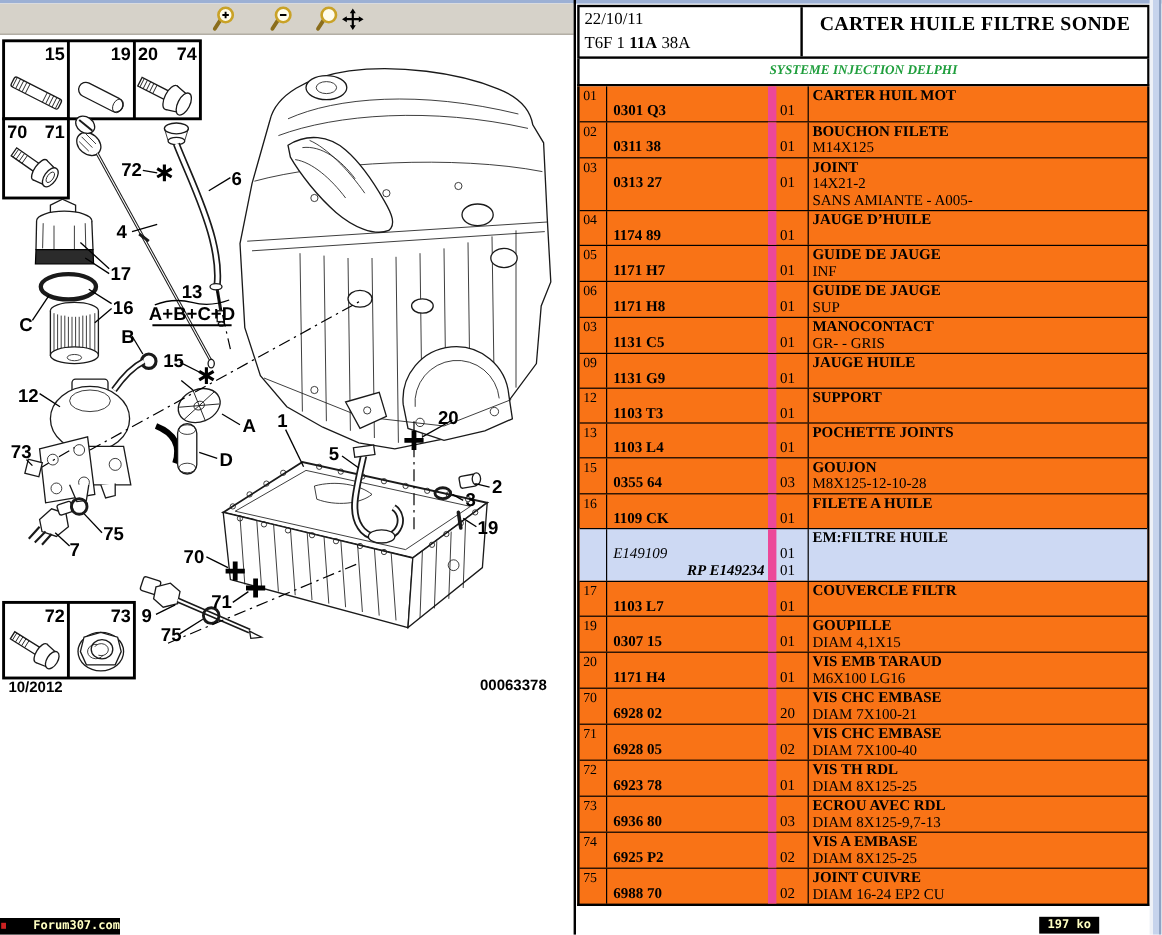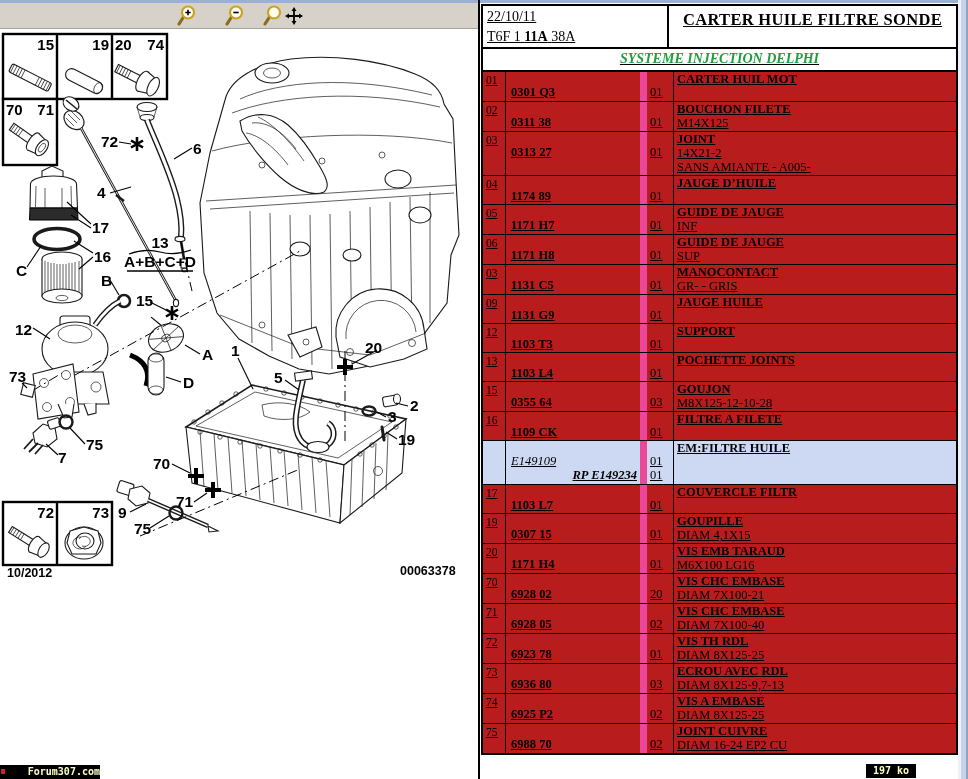--- a/index.html
+++ b/index.html
@@ -12,27 +12,27 @@
   .left-pane { position:absolute; left:0; top:3px; width:478px; height:776px; background:#fff; }
   .toolbar { position:absolute; left:0; top:0; width:478px; height:26px; background:#d6d2c9;
              border-bottom:1px solid #a8a49a; display:flex; align-items:center; }
   .tool-btn { width:34px; height:24px; display:flex; align-items:center; justify-content:center; cursor:pointer; }
   .tb-spacer { width:170px; }
   svg.diagram { position:absolute; left:0; top:27px; }
   .pane-divider { position:absolute; left:478px; top:0; width:2px; height:779px; background:#000; }
 
   
   .right-pane { position:absolute; left:481px; top:4px; width:477px;
-                font-family:"Liberation Serif","DejaVu Serif",serif;text-decoration:underline; }
+                font-family:"Liberation Serif","DejaVu Serif",serif; }
   .hdr { display:flex; border:2px solid #000; height:45px; background:#fff; }
   .hdr-left { width:186px; border-right:2px solid #000; padding:1px 4px; font-size:14px; line-height:20px; }
   .hdr-title { flex:1; text-align:center; font-weight:bold; font-size:16.5px; padding-top:4px; letter-spacing:.3px; }
   .hdr-band { border:2px solid #000; border-top:none; height:23px; line-height:20px; text-align:center;
-              font-style:italic; font-size:14px; color:#1f9e3c; font-weight:bold; }
-  .tbl { border:2px solid #000; border-top:none; background:#b91c1c; }
+              font-style:italic; font-size:11px; color:#1f9e3c; font-weight:bold; }
+  .tbl { border:2px solid #000; border-top:none; background:#f97316; }
   .t-row { display:flex; border-top:1px solid #000; min-height:29px; font-size:12.5px; line-height:14px; }
   .t-row:first-child { border-top:none; }
   .t-row.hl { background:#cdd9f3; min-height:44px; }
   .c-ref  { width:23px; border-right:1px solid #000; padding:1px 0 0 3px; font-size:11.5px; }
   .c-part { width:141px; border-right:7px solid #ec4899; padding:13px 2px 1px 5px; font-weight:bold; }
   .c-qty  { width:27px; border-right:1px solid #000; padding:13px 0 1px 3px; }
   .c-desc { flex:1; padding:0 2px 1px 3px; }
   .desc-name { font-weight:bold; }
   .hl .part-main { font-style:italic; font-weight:normal; }
   .part-rp { font-style:italic; font-weight:bold; text-align:right; padding-right:1px; }
@@ -604,21 +604,21 @@
     <div class="c-ref">16</div>
     <div class="c-part">
       <span class="part-main">1109 CK</span>
       
     </div>
     <div class="c-qty">
       <div class="qty-main">01</div>
 
     </div>
     <div class="c-desc">
-      <div class="desc-name">FILTRE A FILETE</div>
+      <div class="desc-name">FILETE A HUILE</div>
     </div>
   </div>
 
   <div class="t-row hl">
     <div class="c-ref"></div>
     <div class="c-part">
       <span class="part-main">E149109</span>
       <div class="part-rp">RP E149234</div>
     </div>
     <div class="c-qty">

